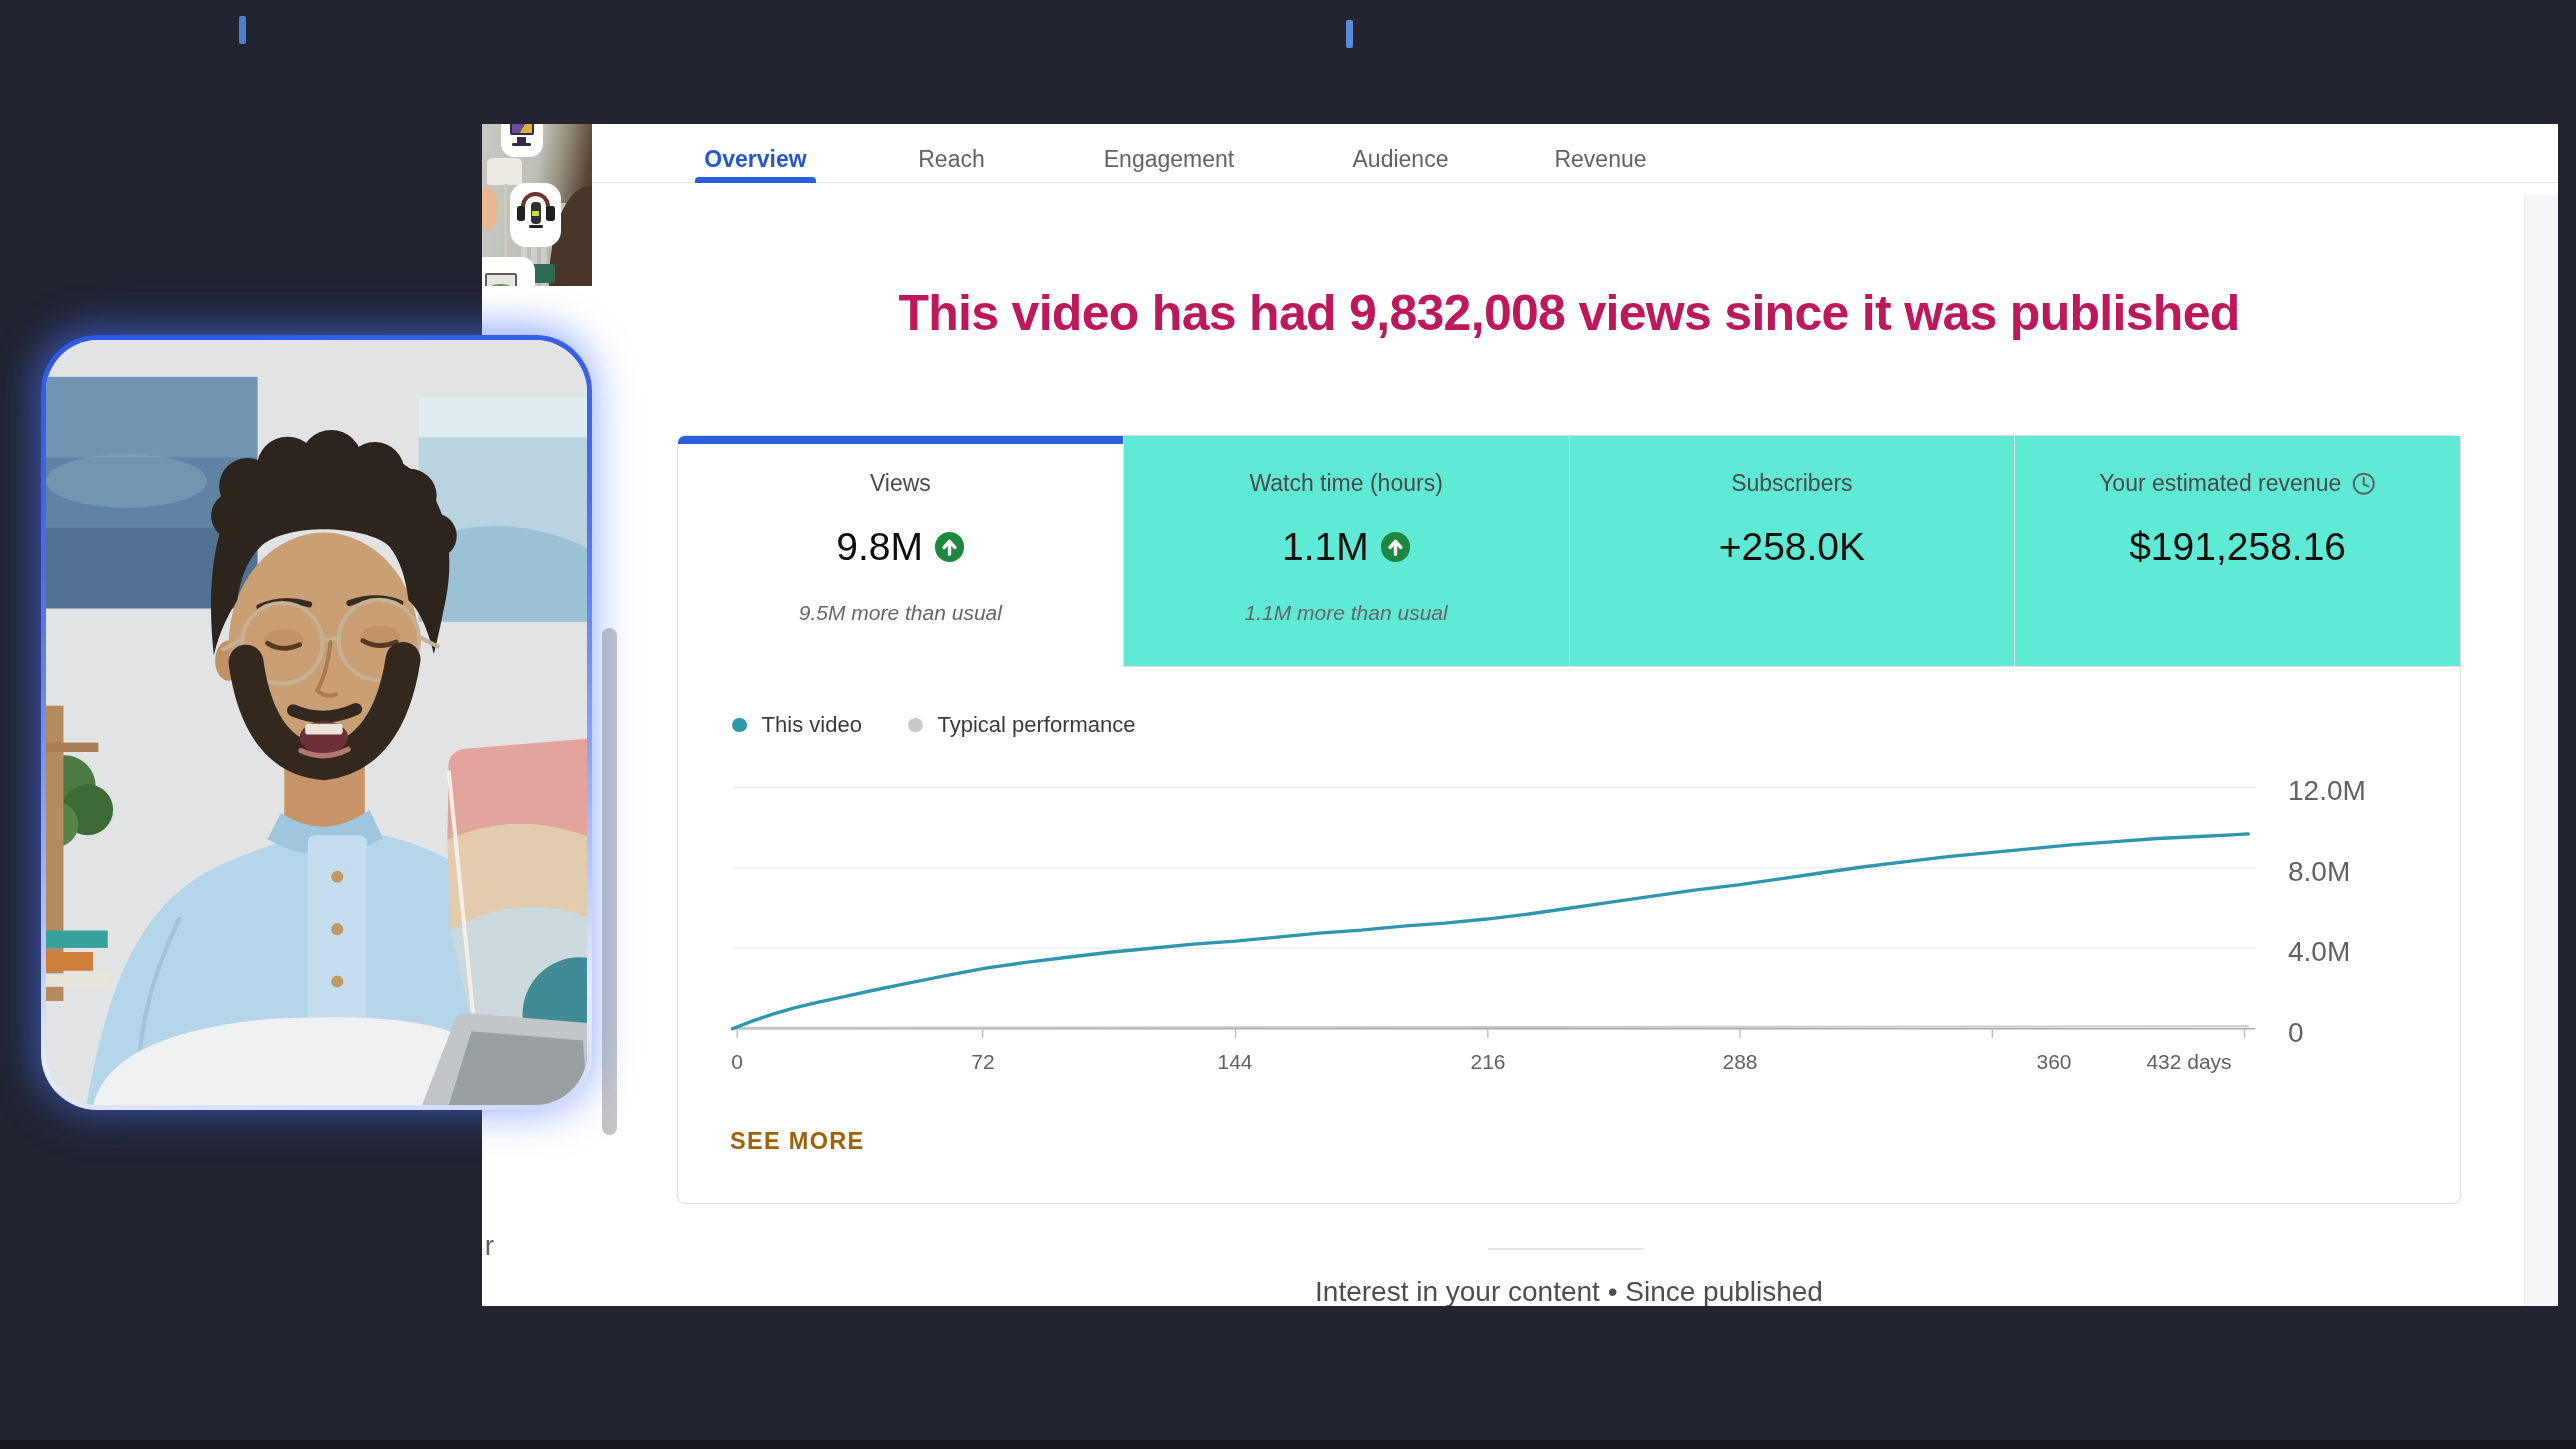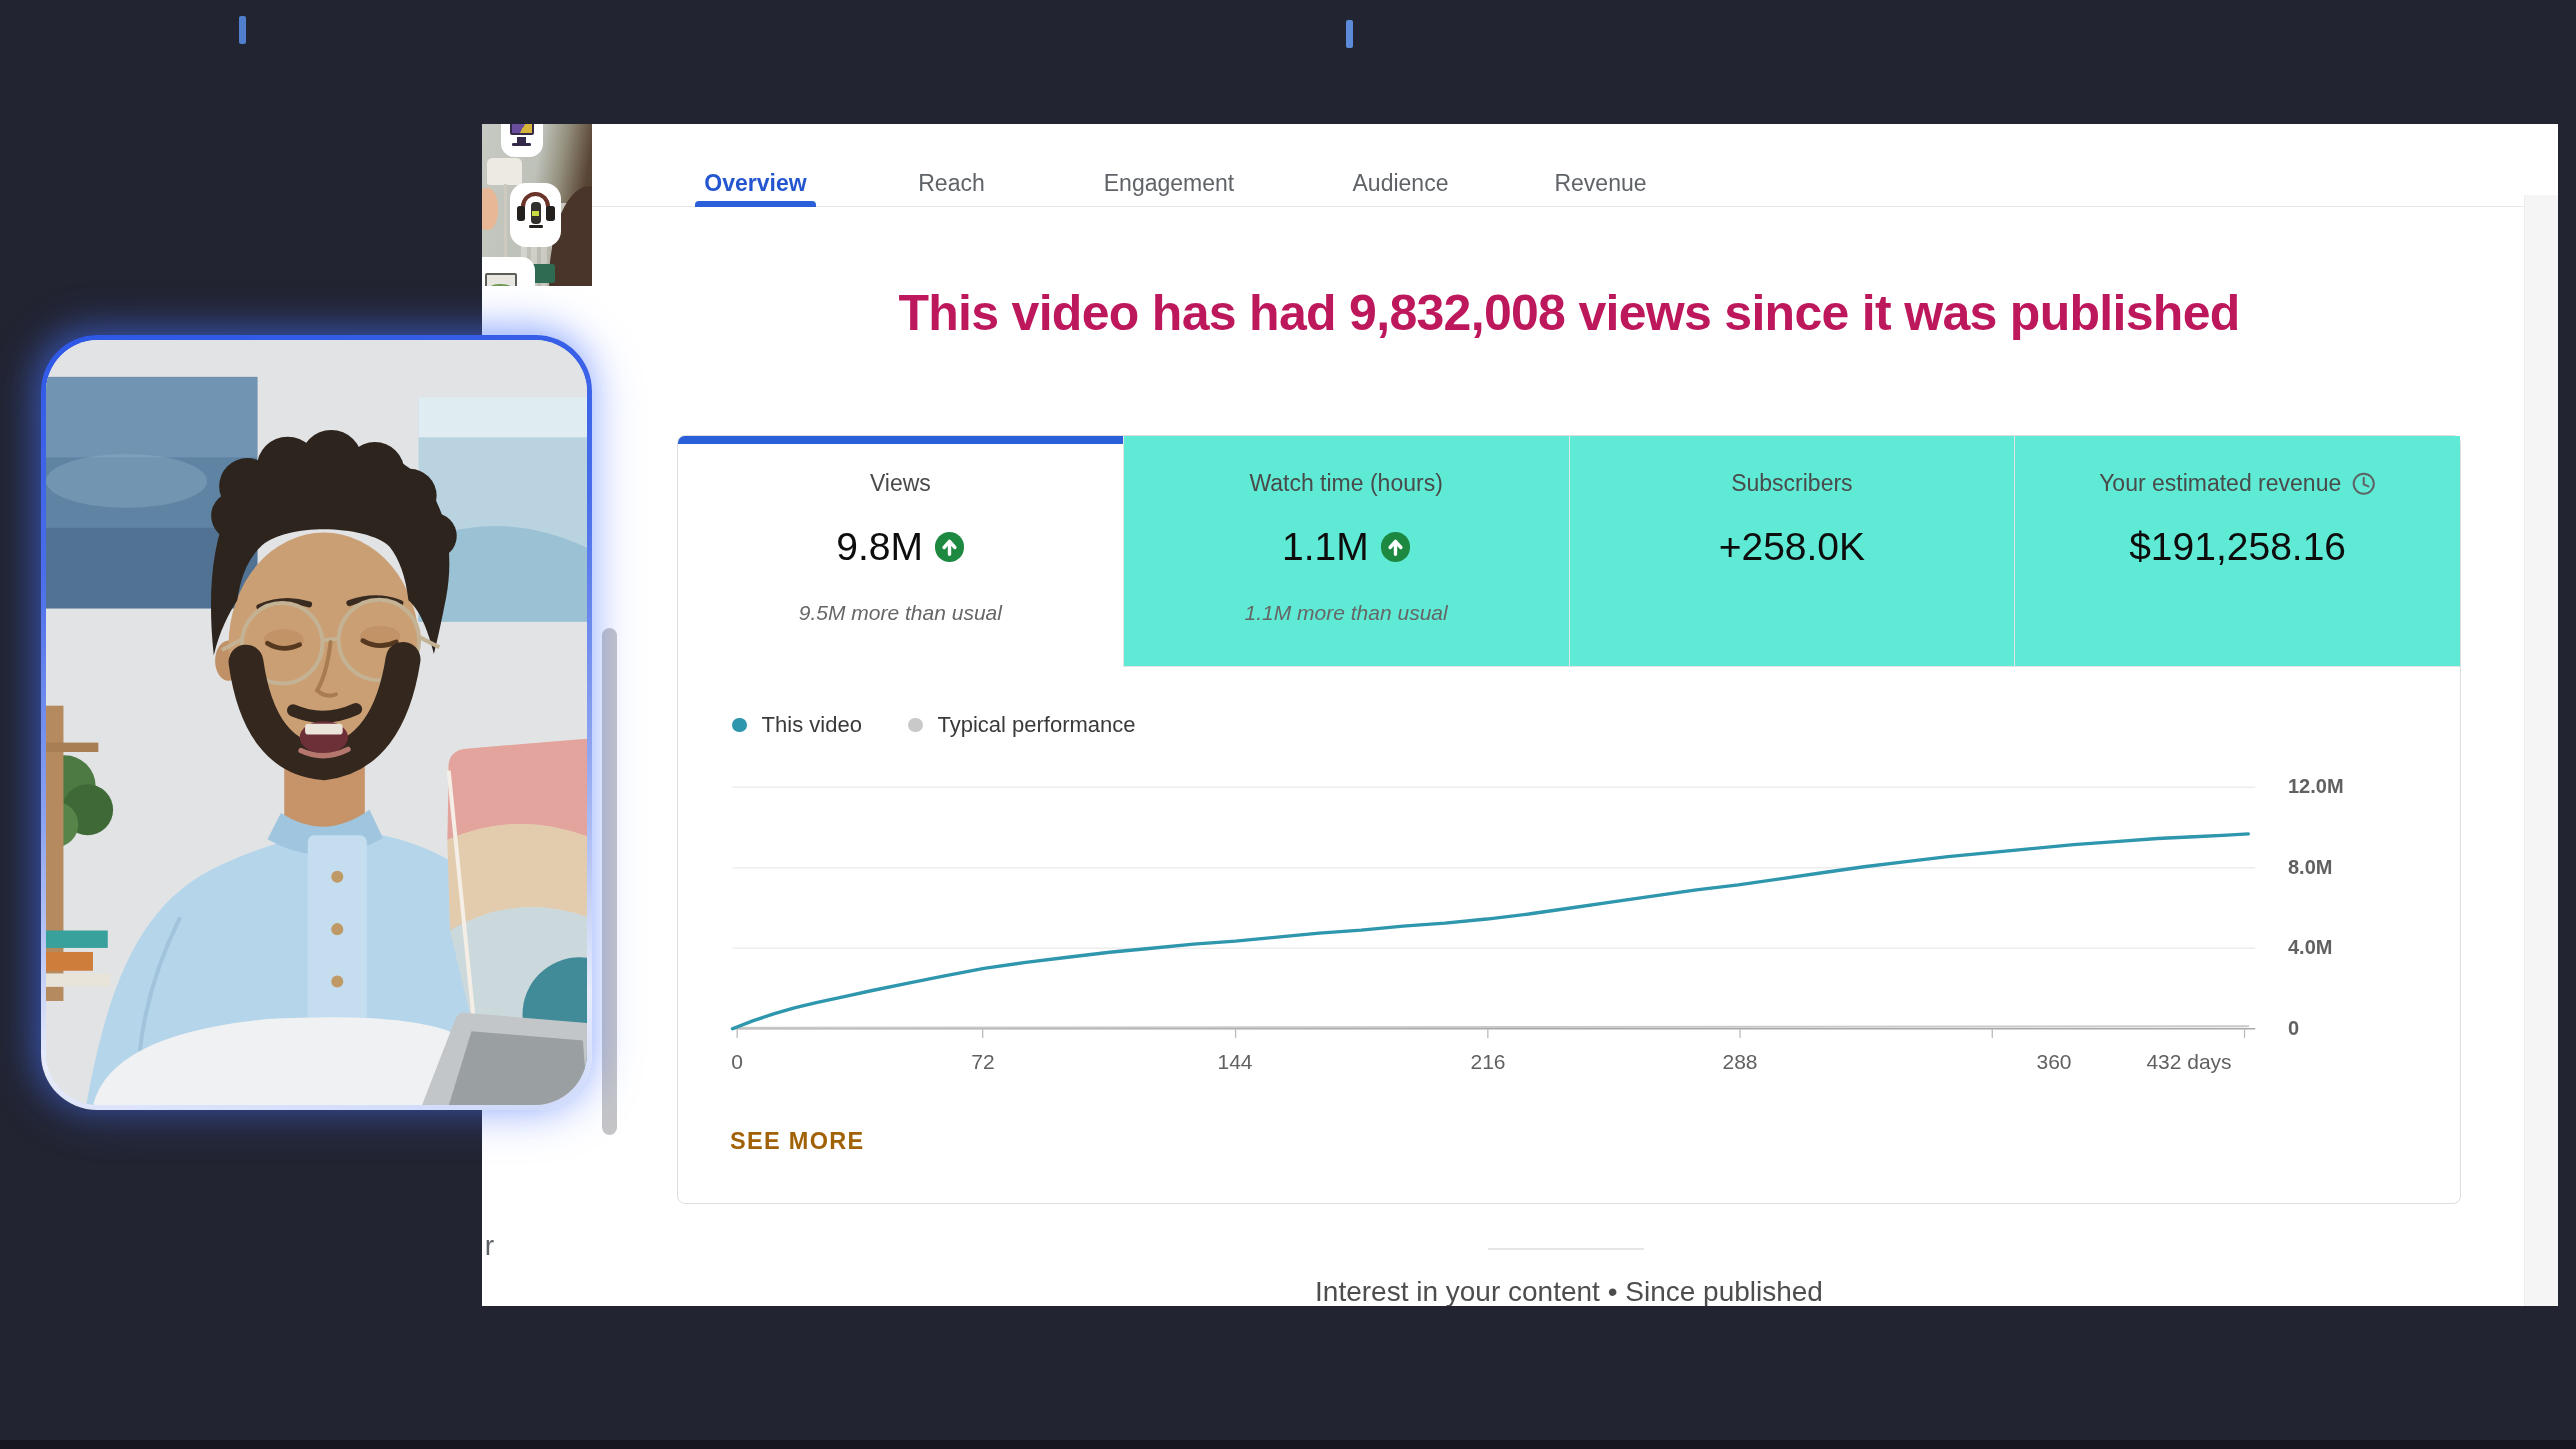--- a/index.html
+++ b/index.html
@@ -11,21 +11,21 @@
   .tick { position:absolute; border-radius:2px; }
   .tick1 { left:239px; top:16px; width:6.7px; height:28px; background:#4f7fcd; }
   .tick2 { left:1346px; top:20px; width:7.4px; height:28px; background:#5c8bd9; }
 
   
   .bottom-strip { position:absolute; left:0; top:1440px; width:2576px; height:9.4px; background:#15161f; }
 
   
   .panel { position:absolute; left:482px; top:124px; width:2076px; height:1182px; background:#ffffff; overflow:hidden; }
 
-  .tabbar { position:absolute; left:0; top:0; width:100%; height:59px; border-bottom:1.3px solid #e8e8e8; background:#fff;margin-top:24px; }
+  .tabbar { position:absolute; left:0; top:0; width:100%; height:59px; border-bottom:1.3px solid #e8e8e8; background:#fff; }
   .tab { position:absolute; top:0; height:70px; display:flex; align-items:center; justify-content:center; font-size:23px; color:#5f6368; cursor:pointer; }
   .tab-overview { left:213px; width:121px; color:#2457cf; font-weight:bold; }
   .tab-reach { left:429px; width:81px; }
   .tab-engagement { left:603px; width:168px; }
   .tab-audience { left:855px; width:127px; }
   .tab-revenue { left:1061px; width:115px; }
   .tab-underline { position:absolute; left:213px; bottom:-1.3px; width:121px; height:6.7px; background:#2b5fd9; border-radius:4px 4px 0 0; }
 
   
   .thumb { position:absolute; left:0; top:0; width:110px; height:162px; overflow:hidden; background:linear-gradient(100deg,#c6cac2 0%,#bdc1b8 45%,#96917f 62%,#5a4636 82%,#41372b 100%); z-index:3; }
@@ -69,21 +69,21 @@
   .metric-label { position:absolute; left:0; top:34px; width:100%; text-align:center; font-size:23px; color:#4a4a4a; display:flex; align-items:center; justify-content:center; gap:9.4px; }
   .metric-value { position:absolute; left:0; top:89px; width:100%; display:flex; align-items:center; justify-content:center; gap:12px; font-size:39px; color:#0d0d0d; }
   .metric-sub { position:absolute; left:0; top:165px; width:100%; text-align:center; font-style:italic; font-size:21px; color:#666; }
   .trend-badge { width:29.5px; height:29.5px; border-radius:50%; background:#1d8840; display:flex; align-items:center; justify-content:center; }
 
   .legend { position:absolute; left:54px; top:276px; display:flex; align-items:center; gap:46px; font-size:22px; color:#3a3a3a; }
   .legend-item { display:flex; align-items:center; gap:14.8px; }
   .legend-dot { width:14.8px; height:14.8px; border-radius:50%; background:#999; }
 
   .chart-wrap { position:absolute; left:0; top:315px; width:1784px; height:322px; }
-  .ylab { position:absolute; left:1610px; font-size:20px; color:#616161;font-weight:bold; }
+  .ylab { position:absolute; left:1610px; font-size:28px; color:#616161; }
   .xlab { position:absolute; transform:translateX(-50%); top:614px; font-size:21px; color:#616161; white-space:nowrap; }
 
   .see-more { position:absolute; left:52px; top:692px; font-size:23.5px; font-weight:bold; letter-spacing:1.3px; color:#a16207; cursor:pointer; }
 
   .bottom-divider { position:absolute; left:1006px; top:1124px; width:156px; height:2px; background:#e6e6e6; }
   .bottom-text { position:absolute; left:195px; top:1152px; width:1784px; text-align:center; font-size:28px; color:#4d4d4d; }
   .partial-r { position:absolute; left:2.7px; top:1106px; font-size:28px; color:#5f6368; }
   .page-scroll-track { position:absolute; right:0; top:71px; width:34px; height:1111px; background:#f5f5f6; border-left:1.3px solid #ededee; }
 
   

